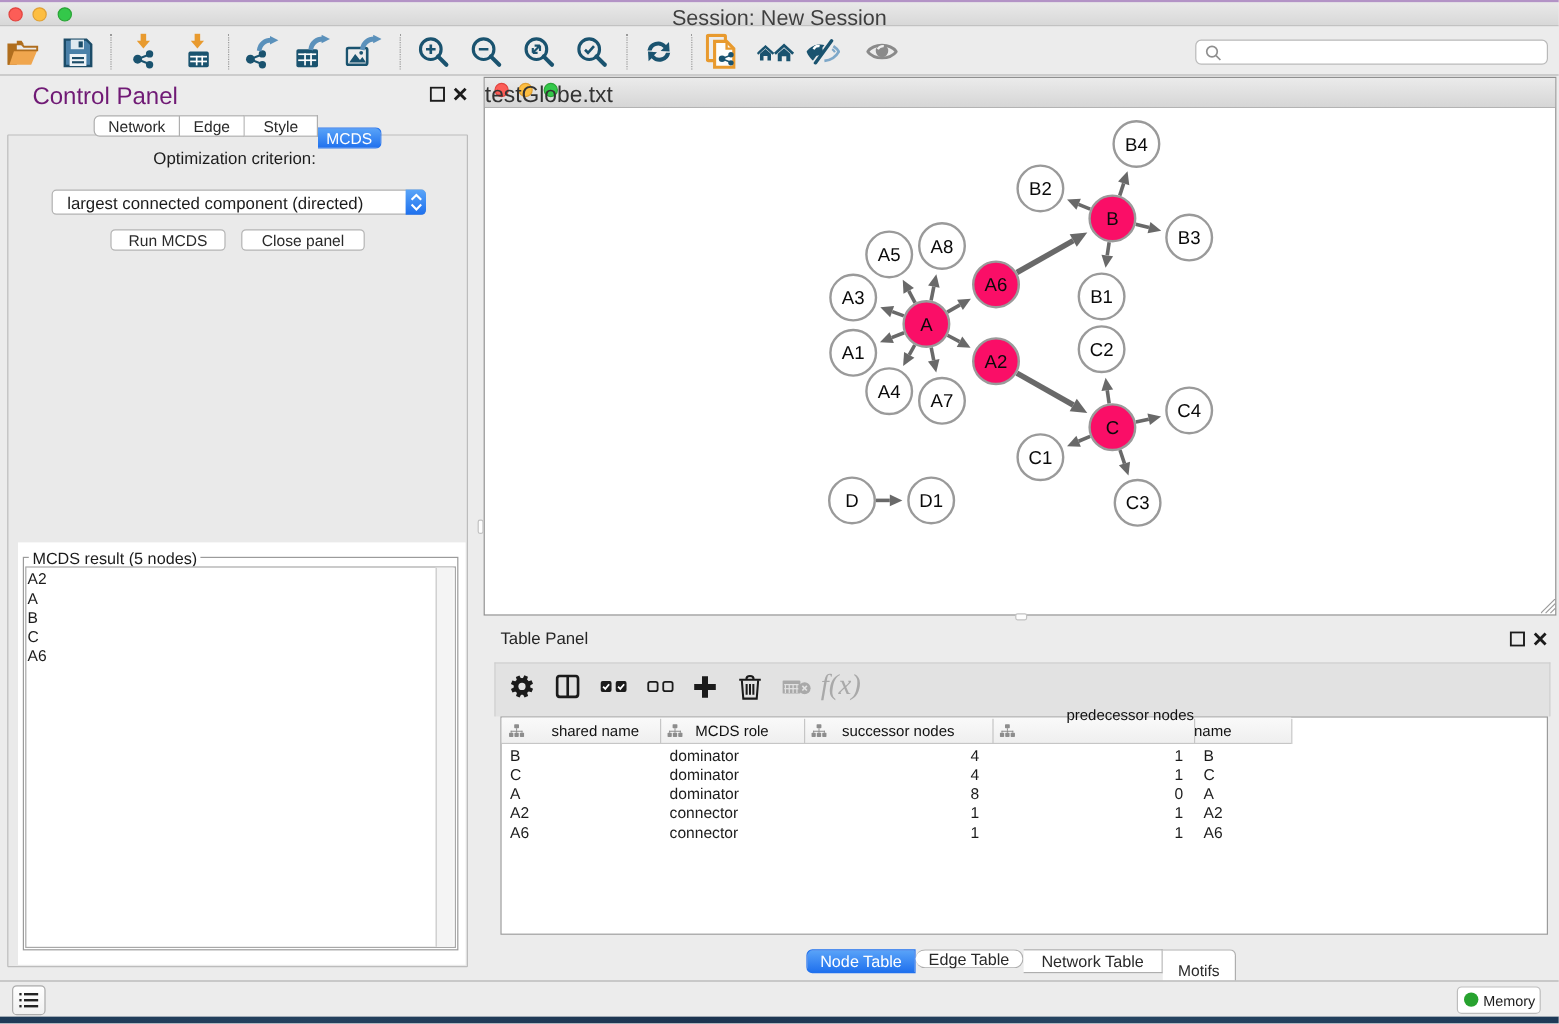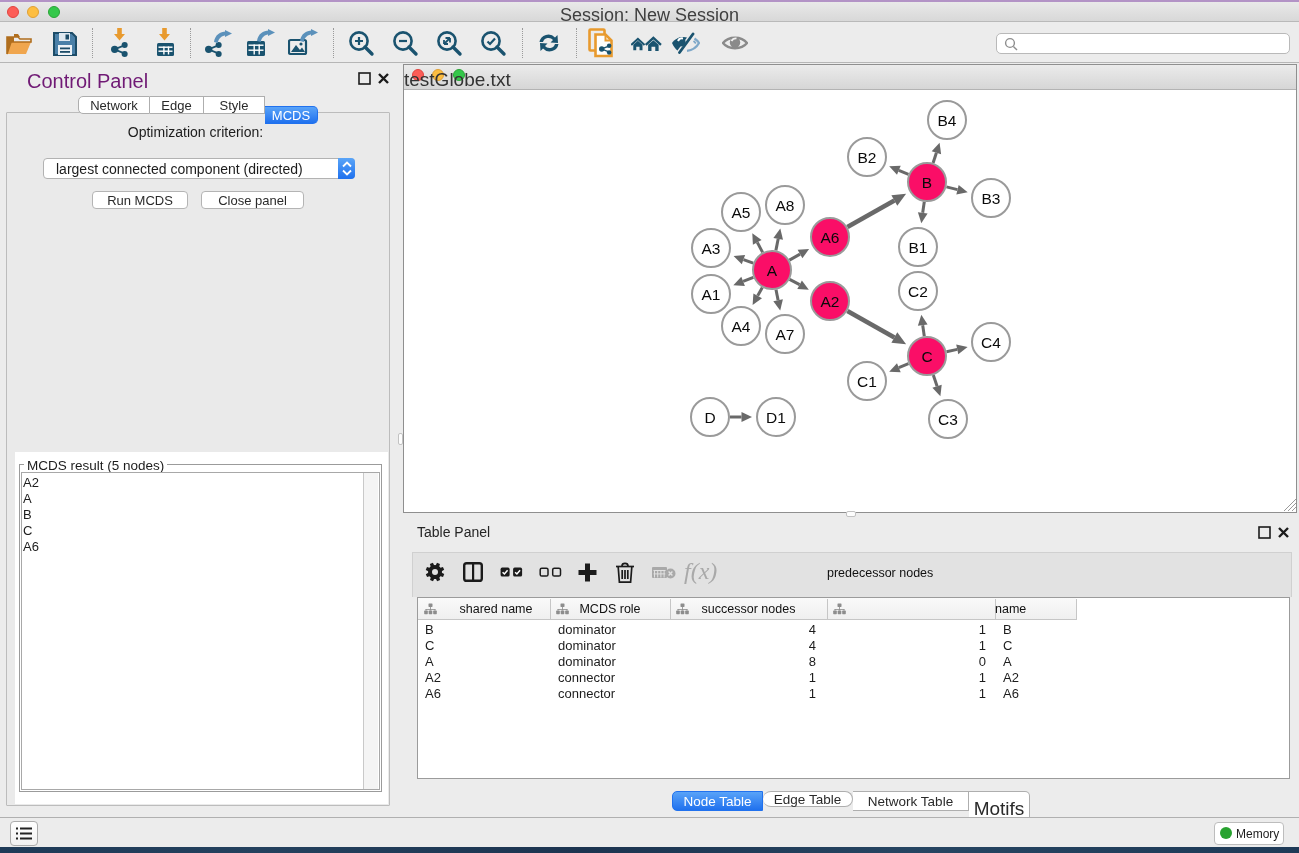--- a/index.html
+++ b/index.html
@@ -398,21 +398,21 @@
     <g fill="#8d8d8d">
       <rect x="4.5" y="0.5" width="4" height="3.4" rx="0.6"></rect>
       <rect x="0.2" y="7.6" width="3.6" height="3.6" rx="0.6"></rect>
       <rect x="4.7" y="7.6" width="3.6" height="3.6" rx="0.6"></rect>
       <rect x="9.2" y="7.6" width="3.6" height="3.6" rx="0.6"></rect>
       <path d="M6.1 3.9 H6.9 V6 H6.1 Z"></path>
       <path d="M1.6 6 H11.4 V6.8 H1.6 Z"></path>
       <path d="M1.6 6 H2.4 V7.6 H1.6 Z M6.1 6 H6.9 V7.6 H6.1 Z M10.6 6 H11.4 V7.6 H10.6 Z"></path>
     </g>
   </svg>
-<div class="abs" style="left:827px;top:566px;width:168px;text-align:left;font-size:12.5px;color:#111">predecessor nodes</div>
+<div class="abs" style="left:827px;top:589px;width:168px;text-align:right;font-size:12.5px;color:#111">predecessor nodes</div>
 <div class="abs" style="left:995px;top:599px;height:21px;border-left:1px solid #c6c6c6"></div>
 <div class="abs" style="left:995px;top:602px;width:81px;text-align:left;font-size:12.5px;color:#111">name</div>
 <div class="abs" style="left:1076px;top:599px;height:21px;border-left:1px solid #c6c6c6"></div>
 <div class="abs" style="left:425px;top:622px;font-size:13px">B</div>
 <div class="abs" style="left:558px;top:622px;font-size:13px">dominator</div>
 <div class="abs" style="left:770px;top:622px;width:46px;text-align:right;font-size:13px">4</div>
 <div class="abs" style="left:940px;top:622px;width:46px;text-align:right;font-size:13px">1</div>
 <div class="abs" style="left:1003px;top:622px;font-size:13px">B</div>
 <div class="abs" style="left:425px;top:638px;font-size:13px">C</div>
 <div class="abs" style="left:558px;top:638px;font-size:13px">dominator</div>
@@ -430,21 +430,21 @@
 <div class="abs" style="left:940px;top:670px;width:46px;text-align:right;font-size:13px">1</div>
 <div class="abs" style="left:1003px;top:670px;font-size:13px">A2</div>
 <div class="abs" style="left:425px;top:686px;font-size:13px">A6</div>
 <div class="abs" style="left:558px;top:686px;font-size:13px">connector</div>
 <div class="abs" style="left:770px;top:686px;width:46px;text-align:right;font-size:13px">1</div>
 <div class="abs" style="left:940px;top:686px;width:46px;text-align:right;font-size:13px">1</div>
 <div class="abs" style="left:1003px;top:686px;font-size:13px">A6</div>
 <div class="tabbtn bluetab" style="left:672px;top:791px;width:91px;height:20px;font-size:13.5px;border-radius:5px 0 0 5px;">Node Table</div>
 <div class="tabbtn" style="left:763px;top:791px;width:90px;height:16px;font-size:13.5px;border-left:none;border-radius:10px;">Edge Table</div>
 <div class="tabbtn" style="left:853px;top:791px;width:116px;height:20px;font-size:13.5px;border-left:none;">Network Table</div>
-<div class="tabbtn" style="left:969px;top:791px;width:61px;height:35px;font-size:19px;border-left:none;border-radius:0 5px 5px 0;">Motifs</div>
+<div class="tabbtn" style="left:969px;top:791px;width:61px;height:35px;font-size:13px;border-left:none;border-radius:0 5px 5px 0;">Motifs</div>
 <div class="abs" style="left:0;top:817px;width:1299px;height:30px;background:#ececec;border-top:1px solid #b0b0b0"></div>
 <div class="abs" style="left:10px;top:821px;width:28px;height:25px;background:linear-gradient(#fff,#f1f1f1);border:1px solid #acacac;border-radius:4px"></div>
 <svg class="abs" style="left:16px;top:827px" width="16" height="13" viewBox="0 0 16 13">
     <g fill="#222">
       <rect x="0" y="0.5" width="2" height="2"></rect>
       <rect x="4" y="0.5" width="12" height="2"></rect>
       <rect x="0" y="5.5" width="2" height="2"></rect>
       <rect x="4" y="5.5" width="12" height="2"></rect>
       <rect x="0" y="10.5" width="2" height="2"></rect>
       <rect x="4" y="10.5" width="12" height="2"></rect>

